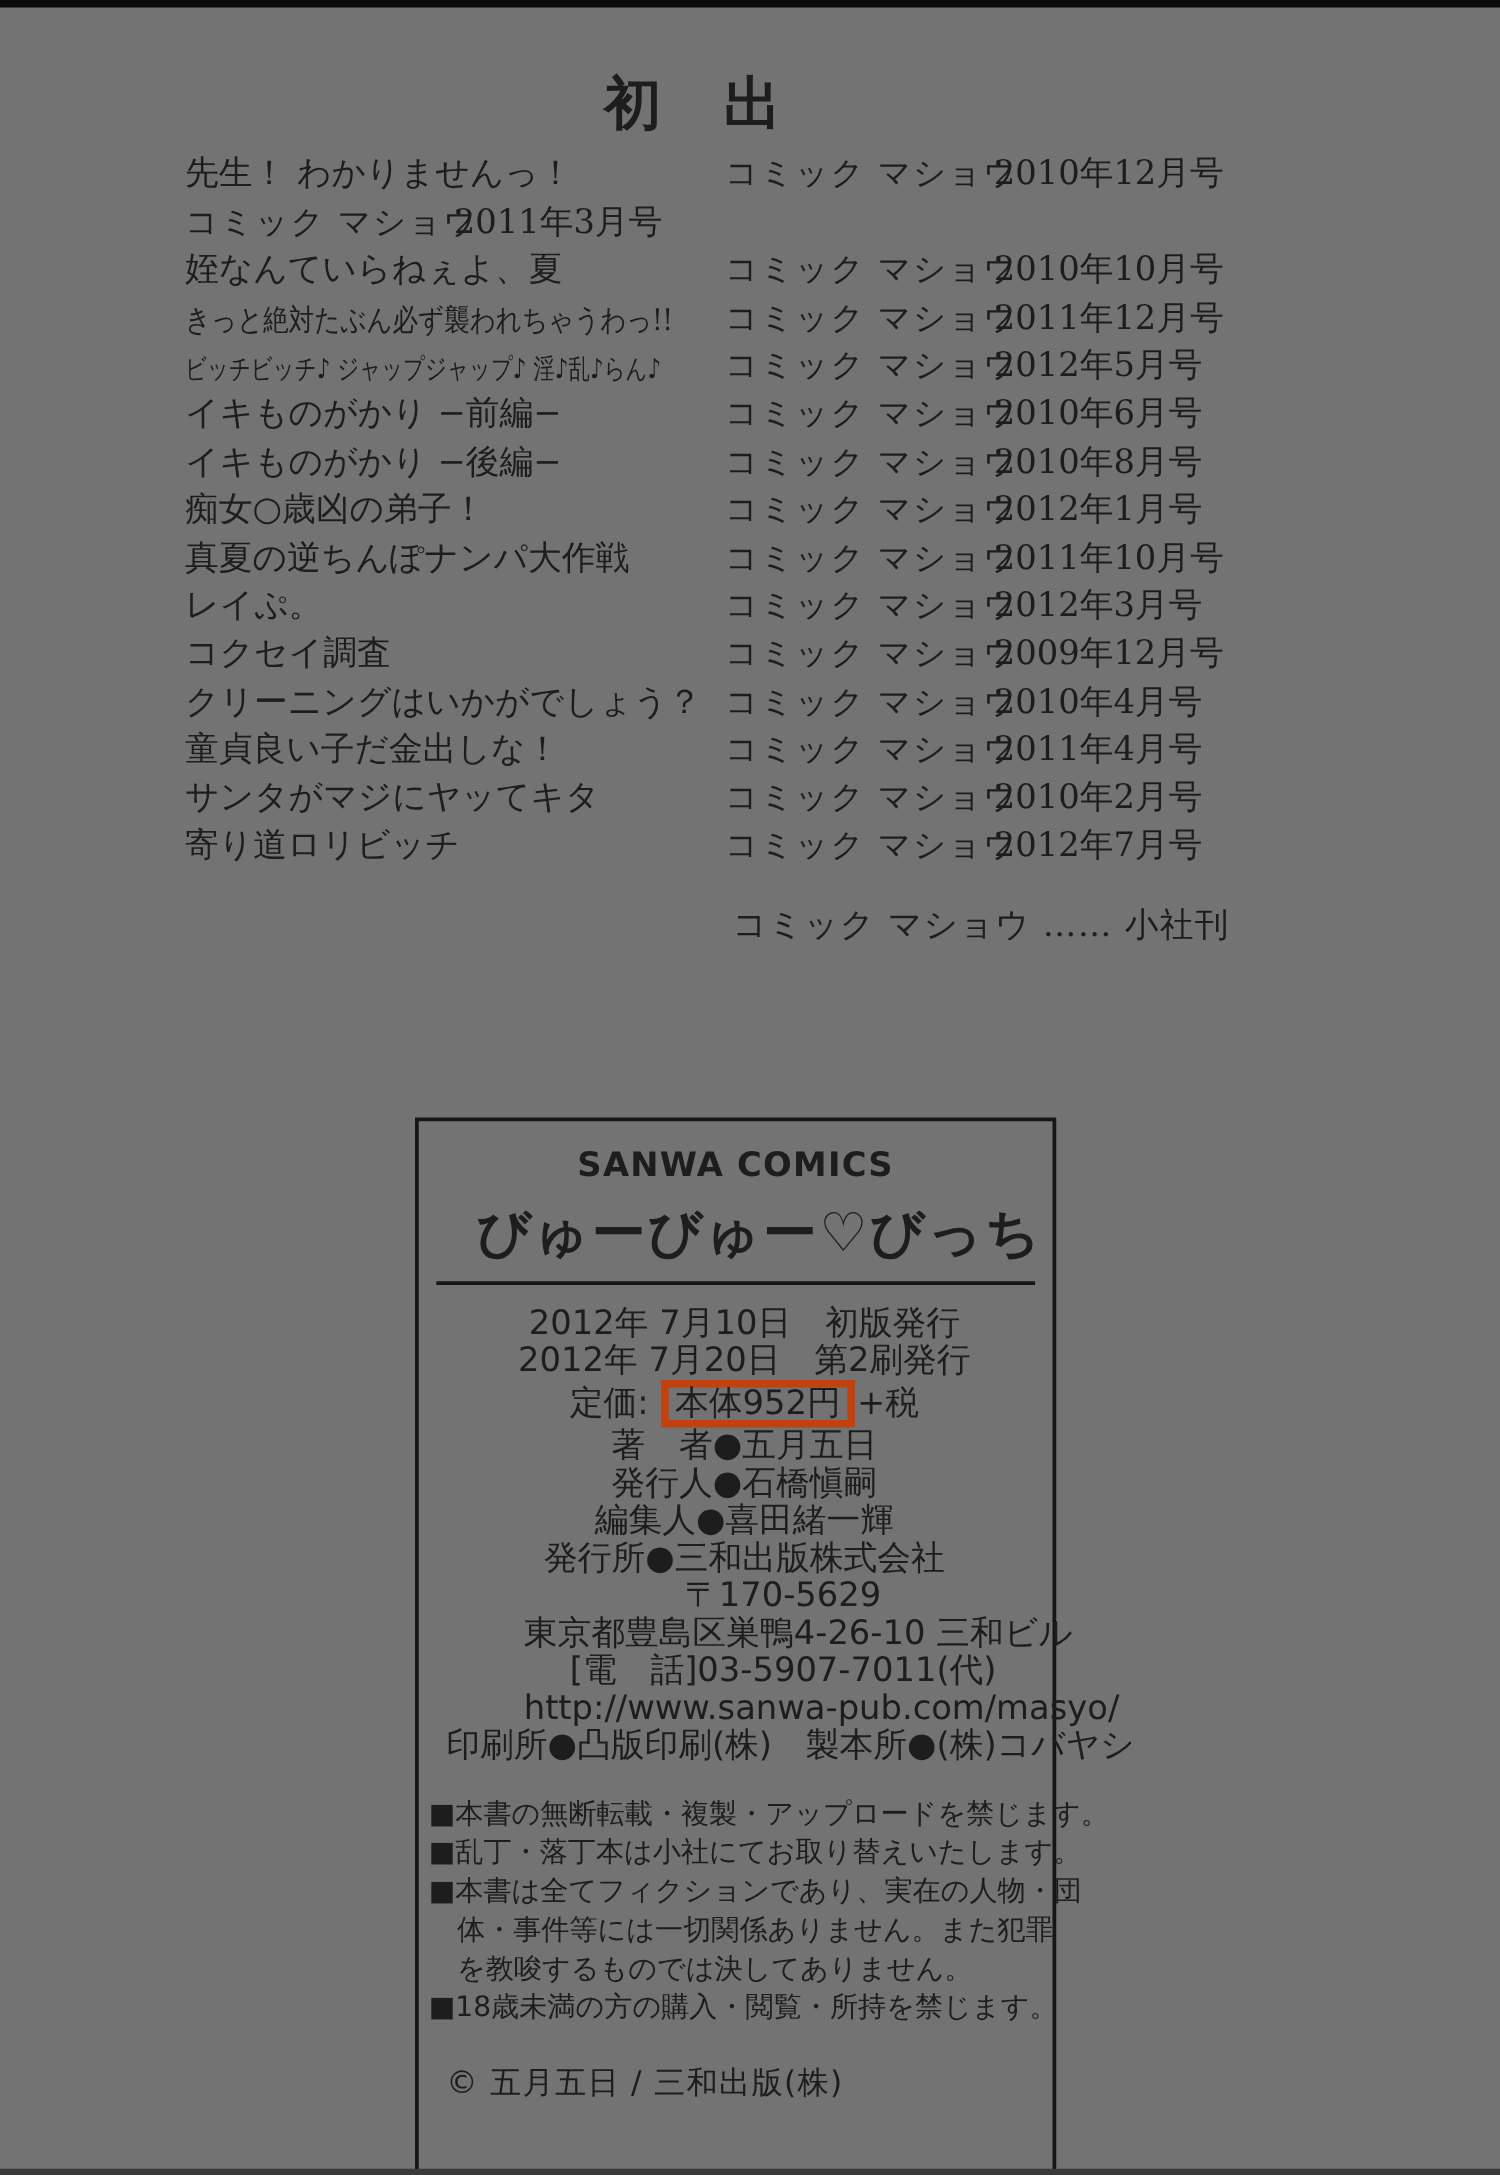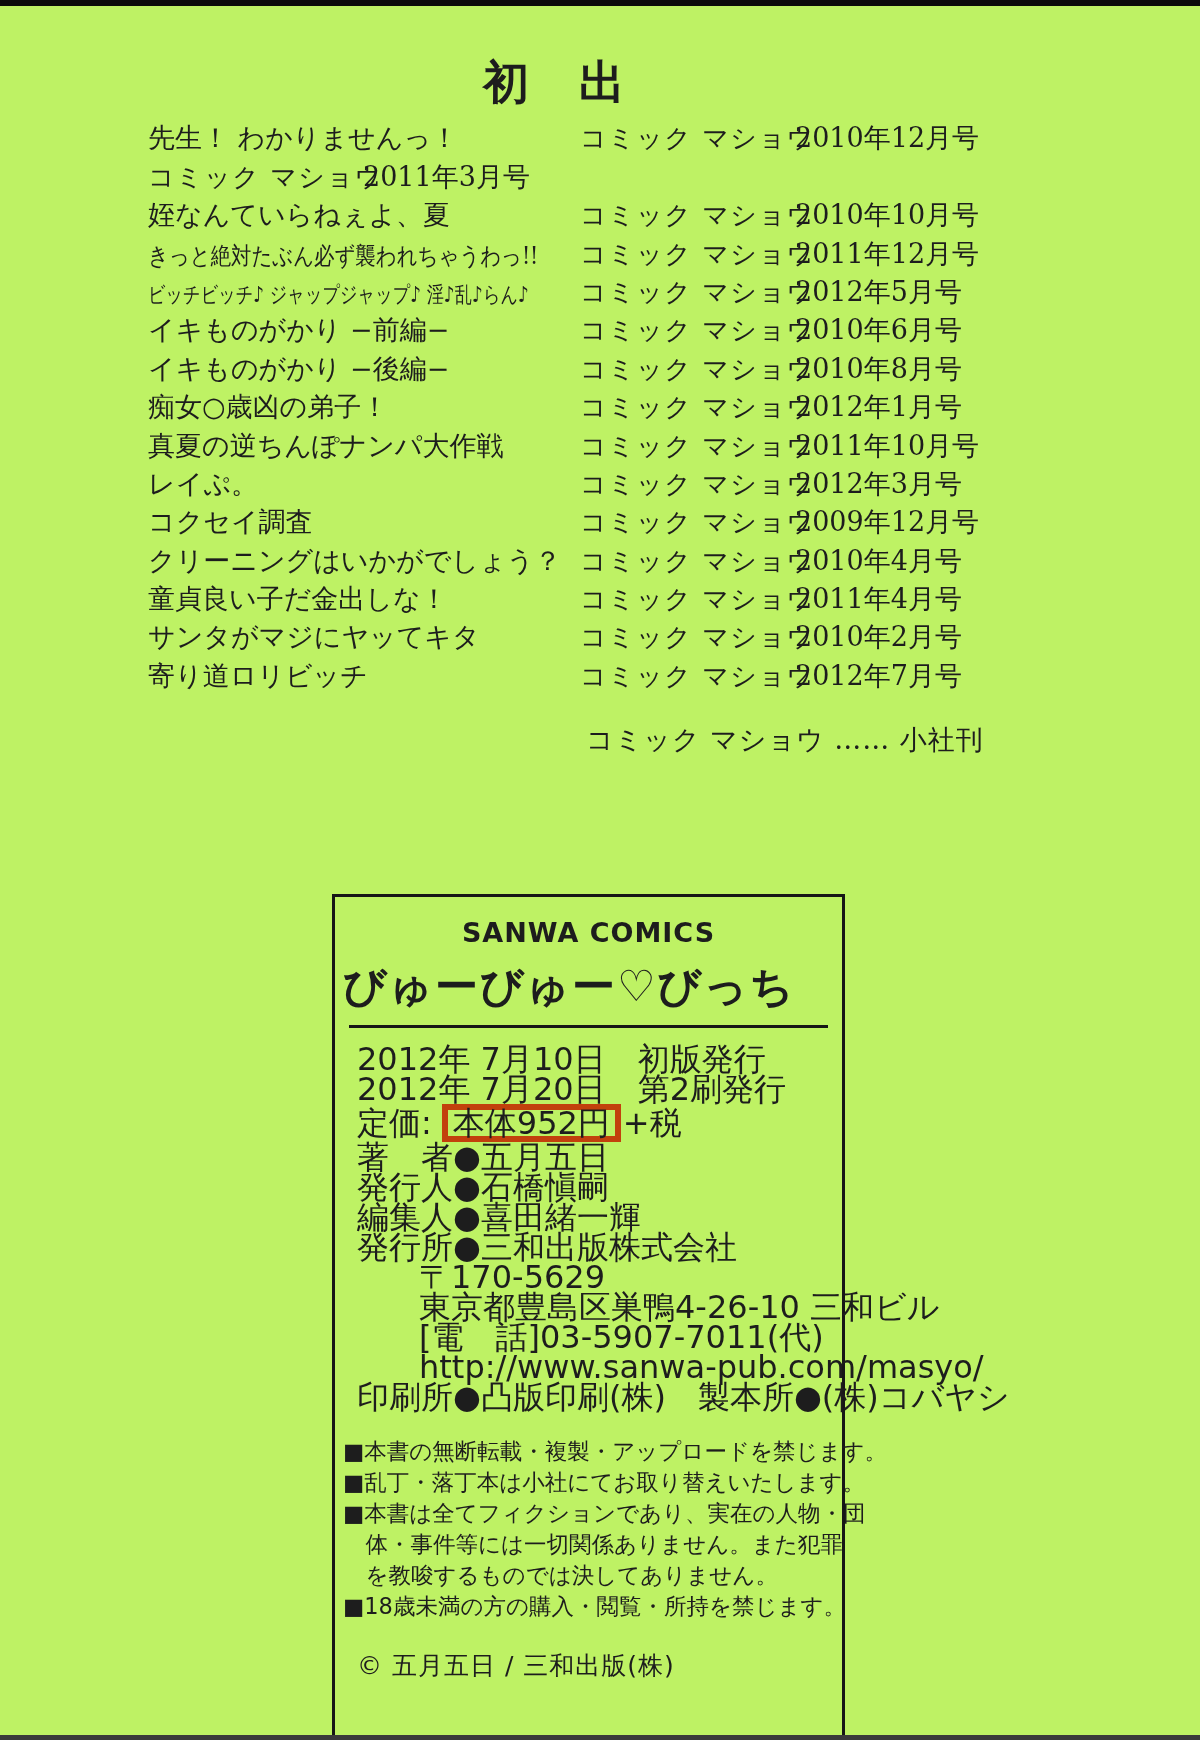--- a/index.html
+++ b/index.html
@@ -1,18 +1,18 @@
 <!DOCTYPE html>
 <html><head>
 <meta charset="utf-8">
 <style>
   html,body { margin:0; padding:0; }
   .page {
     position:relative; width:1200px; height:1740px;
-    background:#bef264; overflow:hidden; color:#1d1d1d;
+    background:#737373; overflow:hidden; color:#1d1d1d;
     font-family:"DejaVu Serif","Liberation Serif",serif;
   }
   .top-bar { position:absolute; top:0; left:0; width:1200px; height:6px; background:#0b0b0b; }
   .bottom-bar { position:absolute; bottom:0; left:0; width:1200px; height:5px; background:#3a3a3a; }
   .heading {
     position:absolute; top:52px; left:0; width:1110px; margin:0;
     text-align:center; font-size:46px; font-weight:bold; letter-spacing:2px;
     font-family:"DejaVu Serif","Liberation Serif",serif;
   }
   .pub-list { position:absolute; left:148px; top:118px; width:880px; }
@@ -23,23 +23,23 @@
   .pm { width:215px; font-size:26px; letter-spacing:1.5px; white-space:nowrap; }
   .pi { font-size:27px; white-space:nowrap; }
   .footnote { position:absolute; left:586px; top:722px; font-size:27px; letter-spacing:1px; white-space:nowrap; }
 
   .colophon {
     position:absolute; left:332px; top:894px; width:513px; height:896px;
     border:3px solid #161616; box-sizing:border-box; padding:20px 8px 0;
     font-family:"DejaVu Sans","Liberation Sans",sans-serif;
   }
   .sanwa { text-align:center; font-size:27px; font-weight:bold; letter-spacing:1px; }
-  .book-title { margin-top:10px; text-align:left; font-size:43px; font-weight:bold; letter-spacing:2px; white-space:nowrap; }
+  .book-title { margin-top:10px; text-align:right; font-size:43px; font-weight:bold; letter-spacing:2px; white-space:nowrap; }
   .rule { margin:9px 6px 0; border-bottom:3px solid #161616; height:0; }
-  .info { margin:16px 0 0 14px; font-size:32px; line-height:30px; }
+  .info { margin:16px 0 0 14px; font-size:27px; line-height:30px;text-align:center; }
   .info-line { white-space:nowrap; }
   .info-line.addr { margin-left:62px; }
   .price-box { display:inline-block; border:6px solid #c2410c; padding:0 5px; margin:0 2px 0 10px; line-height:26px; }
   .notices { margin-top:24px; font-size:22.5px; line-height:31px; }
   .notice-line { white-space:nowrap; }
   .notice-line.cont { padding-left:1em; }
   .copyright { margin:27px 0 0 14px; font-size:25px; letter-spacing:1px; }
 </style>
 </head>
 <body>

